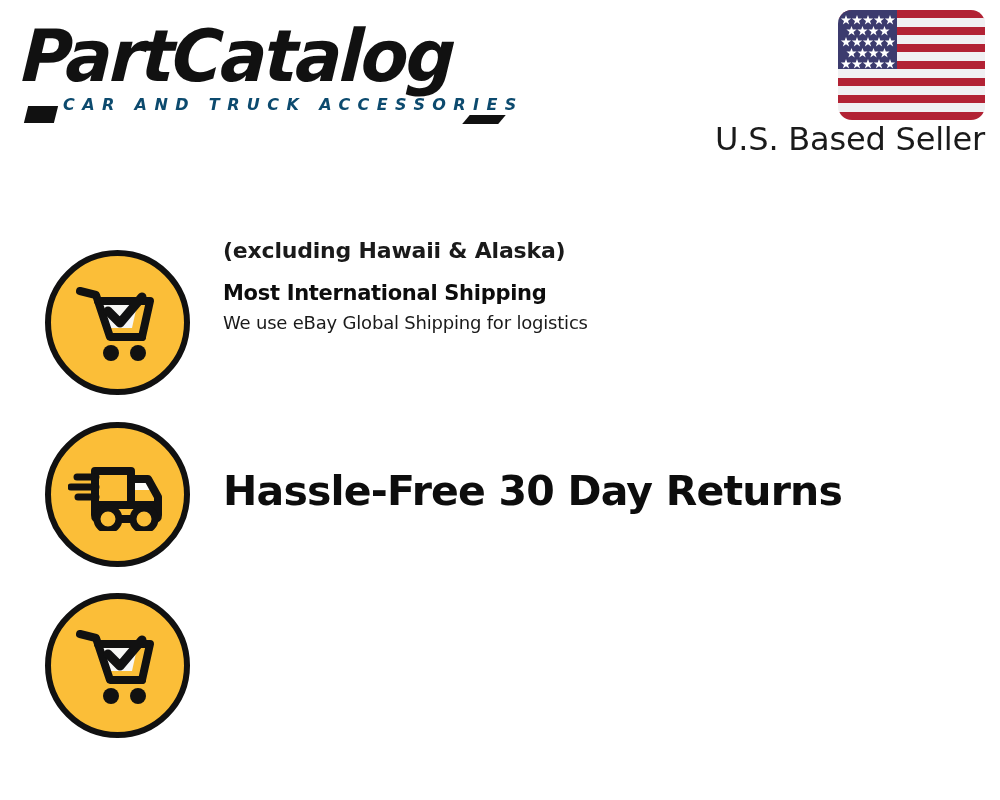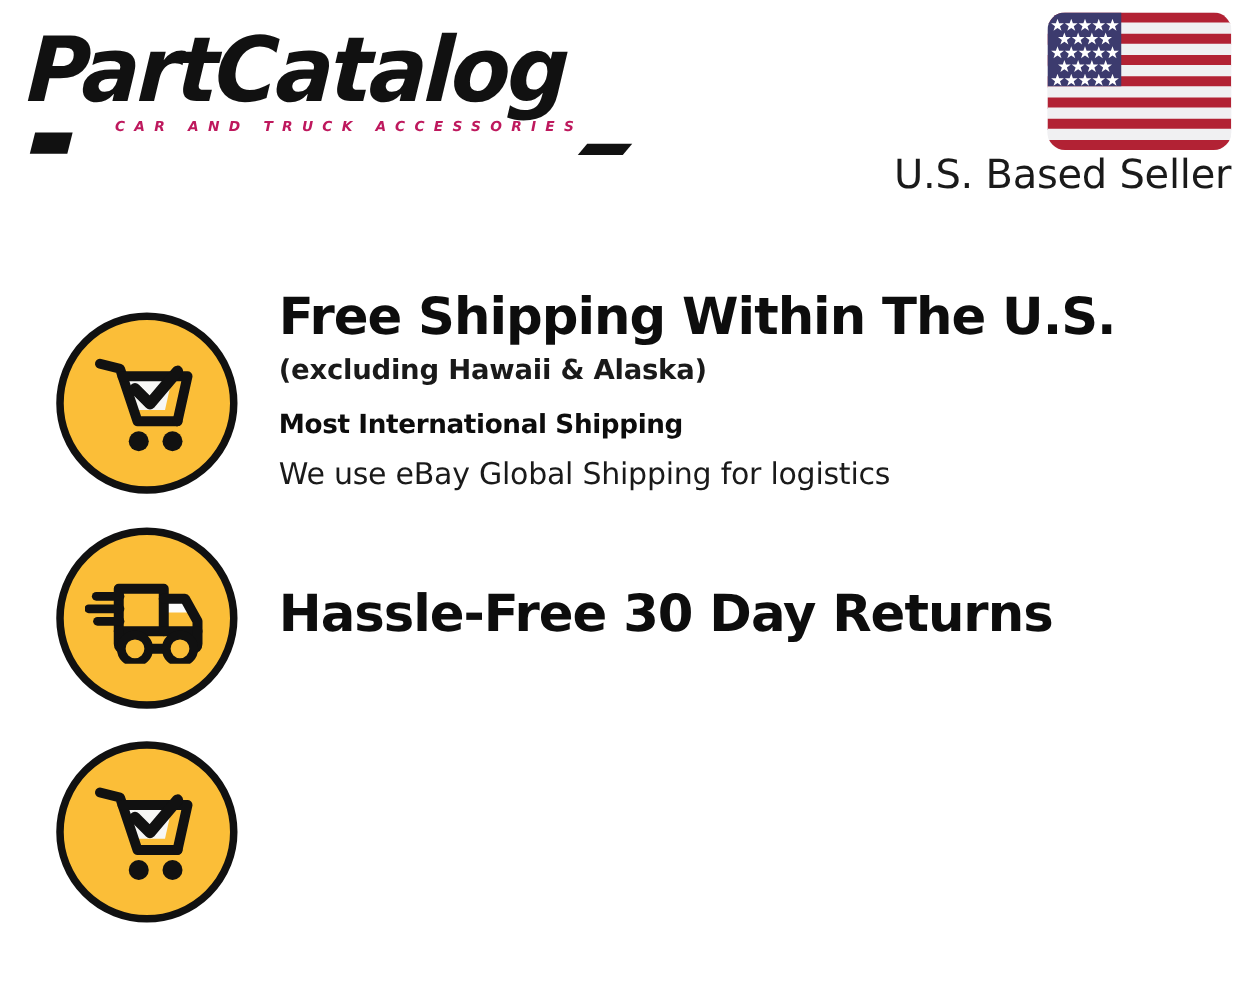--- a/index.html
+++ b/index.html
@@ -38,25 +38,25 @@
     letter-spacing: -2.5px;
     color: #111111;
     transform: scaleX(0.96) skewX(-3deg);
     transform-origin: left top;
     white-space: nowrap;
   }
   .logo-tagline {
     font-family: "DejaVu Sans", sans-serif;
     font-weight: 700;
     font-style: italic;
-    font-size: 11px;
+    font-size: 16px;
     letter-spacing: 7.4px;
-    color: #be185d;
+    color: #0c4a6e;
     margin-top: 1px;
-    margin-left: 68px;
+    margin-left: 39px;
     white-space: nowrap;
   }
   .logo-rule-left {
     position: absolute;
     left: 2px;
     top: 88px;
     width: 30px;
     height: 17px;
     background: #111111;
     transform: skewX(-14deg);
@@ -164,25 +164,25 @@
     font-size: 21px;
     line-height: 28px;
     letter-spacing: -0.3px;
     color: #0d0d0d;
     margin-top: 13px;
     white-space: nowrap;
   }
   .feature-sub-plain {
     font-family: "DejaVu Sans", sans-serif;
     font-weight: 400;
-    font-size: 24px;
+    font-size: 18px;
     line-height: 30px;
     letter-spacing: -0.2px;
     color: #1a1a1a;
-    margin-top: 11px;
+    margin-top: 1px;
     white-space: nowrap;
   }
 
   #row-shipping      { top: 230px; height: 185px; }
   #row-shipping .badge-circle { top: 20px; }
   #row-shipping .feature-text { top: 0px; }
 
   #row-returns       { top: 410px; height: 172px; }
   #row-returns .badge-circle { top: 12px; }
   #row-returns .feature-text { top: 58px; }
@@ -264,21 +264,20 @@
           <path d="M26 17 L78 17 L70 53"></path>
         </g>
         <g fill="none" stroke="#111111" stroke-width="9" stroke-linecap="round" stroke-linejoin="round">
           <path d="M36 27 L48 39 L70 13"></path>
         </g>
         <circle cx="39" cy="69" r="8" fill="#111111"></circle>
         <circle cx="66" cy="69" r="8" fill="#111111"></circle>
       </svg>
     </div>
     <div class="feature-text">
-      <div class="feature-heading">Free Shipping Within The U.S.</div>
       <div class="feature-sub">(excluding Hawaii &amp; Alaska)</div>
       <div class="feature-sub-strong">Most International Shipping</div>
       <div class="feature-sub-plain">We use eBay Global Shipping for logistics</div>
     </div>
   </div>
 
   <div class="feature-row" id="row-returns">
     <div class="badge-circle">
       <svg width="100" height="72" viewBox="0 0 100 72" aria-hidden="true">
         <polygon points="66,18 78,18 84,31 66,31" fill="#fdfdfb"></polygon>

